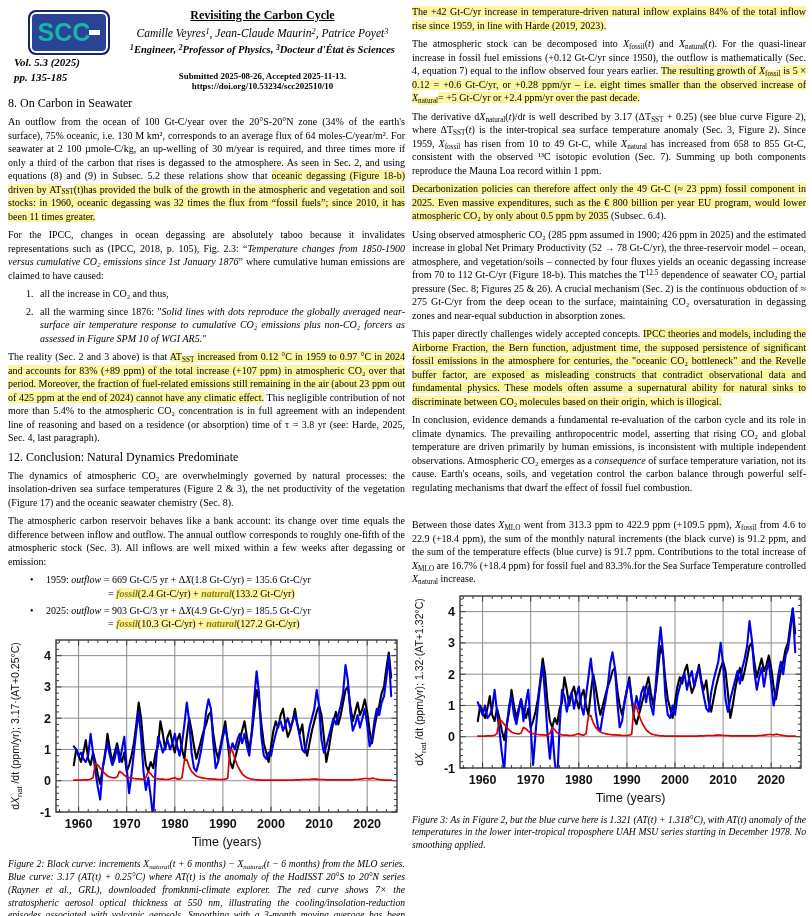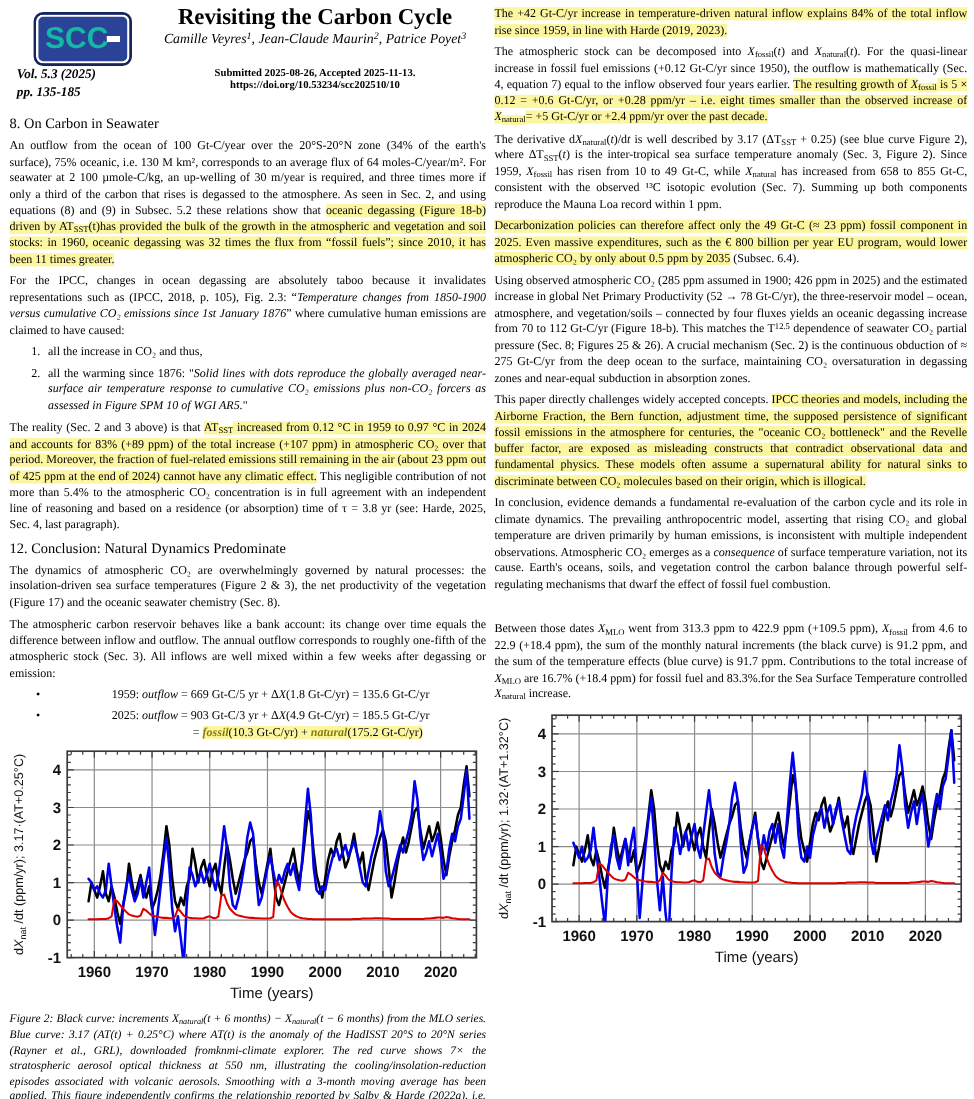--- a/index.html
+++ b/index.html
@@ -18,33 +18,33 @@
     background:#2B4396;border:2px solid #16265c;border-radius:8px;
     box-shadow:inset 0 0 0 2px #fff;
     display:flex;align-items:center;justify-content:center;
     font-family:"Liberation Sans",sans-serif;
   }
   .logo .scc{color:#14b8a6;font-weight:bold;font-size:25px;letter-spacing:0px;line-height:1;}
   .logo .dash{display:inline-block;width:11px;height:5px;background:#fff;margin-left:-1px;vertical-align:middle;}
   .vol-block{position:absolute;left:6px;top:50px;width:106px;
     font-weight:bold;font-style:italic;font-size:11px;line-height:15px;}
   .head-right{margin-left:112px;text-align:center;}
-  .paper-title{font-size:19px;font-weight:bold;line-height:20px;}
+  .paper-title{font-size:12px;font-weight:bold;line-height:20px;text-decoration:underline;}
   .authors-line{font-size:11.5px;font-weight:normal;font-style:italic;margin-top:2px;}
   .affil-line{font-size:10.5px;font-weight:bold;font-style:italic;margin-top:5px;}
   .subm-line{font-size:8.9px;font-weight:bold;margin-top:16px;}
 
   .h-sec{font-size:12px;font-weight:normal;margin:5px 0 4px 0;}
   p.body{font-size:10px;line-height:13.5px;text-align:justify;margin:0 0 5px 0;}
   .col-right p.body:first-child{margin-top:5px;}
 
   ol.claims{margin:1px 0 5px 14px;padding:0 0 0 14px;}
   ol.claims li{font-size:10px;line-height:13.5px;text-align:justify;margin:0 0 4px 0;padding-left:4px;}
 
-  .eqs{margin:1px 0 4px 0;text-align:center;}
+  .eqs{margin:1px 0 4px 0;}
   .eq{position:relative;margin:0 0 3px 38px;font-size:10px;line-height:13.8px;}
   .eq::before{content:"\2022";position:absolute;left:-16px;top:0;}
   .eq-l2{margin-left:62px;}
 
   .chart{margin-top:4px;}
   .chart svg{display:block;}
   .caption{font-size:9.6px;font-style:italic;line-height:12.8px;text-align:justify;margin-top:9px;}
   .gap-top{margin-top:24px !important;}
 
   
@@ -69,44 +69,46 @@
       <span class="scc">SCC</span>
         <span class="dash"></span>
     </div>
     <div class="vol-block">
       <div>Vol. 5.3 (2025)</div>
       <div>pp. 135-185</div>
     </div>
     <div class="head-right">
       <div class="paper-title">Revisiting the Carbon Cycle</div>
       <div class="authors-line"><span>Camille Veyres</span><span class="st-sup">1</span><span>, Jean-Claude Maurin</span><span class="st-sup">2</span><span>, Patrice Poyet</span><span class="st-sup">3</span></div>
+      <div class="affil-line"><span class="st-sup">1</span><span>Engineer, </span><span class="st-sup">2</span><span>Professor of Physics, </span><span class="st-sup">3</span><span>Docteur d'État ès Sciences</span></div>
       <div class="subm-line">Submitted 2025-08-26, Accepted 2025-11-13. https://doi.org/10.53234/scc202510/10</div>
     </div>
   </div>
 
   <div class="h-sec">8. On Carbon in Seawater</div>
   <p class="body"><span>An outflow from the ocean of 100 Gt-C/year over the 20°S-20°N zone (34% of the earth's surface), 75% oceanic, i.e. 130 M km², corresponds to an average flux of 64 moles-C/year/m². For seawater at 2 100 µmole-C/kg, an up-welling of 30 m/year is required, and three times more if only a third of the carbon that rises is degassed to the atmosphere. As seen in Sec. 2, and using equations (8) and (9) in Subsec. 5.2 these relations show that </span><span class="st-h">oceanic degassing (Figure 18-b) driven by AT</span><span class="st-h st-sub">SST</span><span class="st-h">(t)has provided the bulk of the growth in the atmospheric and vegetation and soil stocks: in 1960, oceanic degassing was 32 times the flux from “fossil fuels”; since 2010, it has been 11 times greater.</span></p>
   <p class="body"><span>For the IPCC, changes in ocean degassing are absolutely taboo because it invalidates representations such as (IPCC, 2018, p. 105), Fig. 2.3: “</span><span class="st-i">Temperature changes from 1850-1900 versus cumulative CO₂ emissions since 1st January 1876</span><span>” where cumulative human emissions are claimed to have caused:</span></p>
   <ol class="claims">
     <li><span>all the increase in CO₂ and thus,</span></li>
     <li><span>all the warming since 1876: "</span><span class="st-i">Solid lines with dots reproduce the globally averaged near-surface air temperature response to cumulative CO₂ emissions plus non-CO₂ forcers as assessed in Figure SPM 10 of WGI AR5.</span><span>"</span></li>
   </ol>
   <p class="body"><span>The reality (Sec. 2 and 3 above) is that </span><span class="st-h">AT</span><span class="st-h st-sub">SST</span><span class="st-h"> increased from 0.12 °C in 1959 to 0.97 °C in 2024 and accounts for 83% (+89 ppm) of the total increase (+107 ppm) in atmospheric CO₂ over that period. Moreover, the fraction of fuel-related emissions still remaining in the air (about 23 ppm out of 425 ppm at the end of 2024) cannot have any climatic effect.</span><span> This negligible contribution of not more than 5.4% to the atmospheric CO₂ concentration is in full agreement with an independent line of reasoning and based on a residence (or absorption) time of τ = 3.8 yr (see: Harde, 2025, Sec. 4, last paragraph).</span></p>
 
   <div class="h-sec">12. Conclusion: Natural Dynamics Predominate</div>
   <p class="body"><span>The dynamics of atmospheric CO₂ are overwhelmingly governed by natural processes: the insolation-driven sea surface temperatures (Figure 2 &amp; 3), the net productivity of the vegetation (Figure 17) and the oceanic seawater chemistry (Sec. 8).</span></p>
   <p class="body"><span>The atmospheric carbon reservoir behaves like a bank account: its change over time equals the difference between inflow and outflow. The annual outflow corresponds to roughly one-fifth of the atmospheric stock (Sec. 3). All inflows are well mixed within a few weeks after degassing or emission:</span></p>
 
   <div class="eqs">
     <div class="eq">
       <div><span>1959: </span><span class="st-i">outflow</span><span> = 669 Gt-C/5 yr + Δ</span><span class="st-i">X</span><span>(1.8 Gt-C/yr) = 135.6 Gt-C/yr</span></div>
+      <div class="eq-l2"><span>= </span><span class="st-olive st-h">fossil</span><span class="st-h">(2.4 Gt-C/yr)</span><span class="st-h"> + </span><span class="st-olive st-h">natural</span><span class="st-h">(133.2 Gt-C/yr)</span></div>
     </div>
     <div class="eq">
       <div><span>2025: </span><span class="st-i">outflow</span><span> = 903 Gt-C/3 yr + Δ</span><span class="st-i">X</span><span>(4.9 Gt-C/yr) = 185.5 Gt-C/yr</span></div>
-      <div class="eq-l2"><span>= </span><span class="st-olive st-h">fossil</span><span class="st-h">(10.3 Gt-C/yr)</span><span class="st-h"> + </span><span class="st-olive st-h">natural</span><span class="st-h">(175.2 Gt-C/yr)</span></div>
+      <div class="eq-l2"><span>= </span><span class="st-olive st-h">fossil</span><span class="st-h">(10.3 Gt-C/yr)</span><span class="st-h"> + </span><span class="st-olive st-h">natural</span><span class="st-h">(127.2 Gt-C/yr)</span></div>
     </div>
   </div>
 
   <div class="chart">
       <svg width="395" height="214" viewBox="0 0 395 214">
         <line x1="70.60507757404815" y1="5" x2="70.60507757404815" y2="177" stroke="#8c8c8c" stroke-width="1"></line>
         <line x1="118.700987306065" y1="5" x2="118.700987306065" y2="177" stroke="#8c8c8c" stroke-width="1"></line>
         <line x1="166.79689703808185" y1="5" x2="166.79689703808185" y2="177" stroke="#8c8c8c" stroke-width="1"></line>
         <line x1="214.89280677009873" y1="5" x2="214.89280677009873" y2="177" stroke="#8c8c8c" stroke-width="1"></line>
         <line x1="262.9887165021156" y1="5" x2="262.9887165021156" y2="177" stroke="#8c8c8c" stroke-width="1"></line>
@@ -445,13 +447,14 @@
         <text x="43" y="181.5" text-anchor="end" class="tickl">-1</text>
         <text x="43" y="150.22727272727275" text-anchor="end" class="tickl">0</text>
         <text x="43" y="118.95454545454545" text-anchor="end" class="tickl">1</text>
         <text x="43" y="87.68181818181817" text-anchor="end" class="tickl">2</text>
         <text x="43" y="56.40909090909091" text-anchor="end" class="tickl">3</text>
         <text x="43" y="25.136363636363637" text-anchor="end" class="tickl">4</text>
         <text x="218.5" y="211" text-anchor="middle" class="axl">Time (years)</text>
         <text text-anchor="middle" class="ayl" transform="translate(11 91) rotate(-90)"><tspan>d</tspan><tspan font-style="italic">X</tspan><tspan dy="2.5" font-size="7.5">nat</tspan><tspan dy="-2.5"> /dt (ppm/yr); 1.32·(AT+1.32°C)</tspan></text>
       </svg>
     </div>
+  <div class="caption"><span>Figure 3: As in Figure 2, but the blue curve here is 1.321 (AT(t) + 1.318°C), with AT(t) anomaly of the temperatures in the lower inter-tropical troposphere UAH MSU series starting in December 1978. No smoothing applied.</span></div>
 </div>
 
 </body></html>

